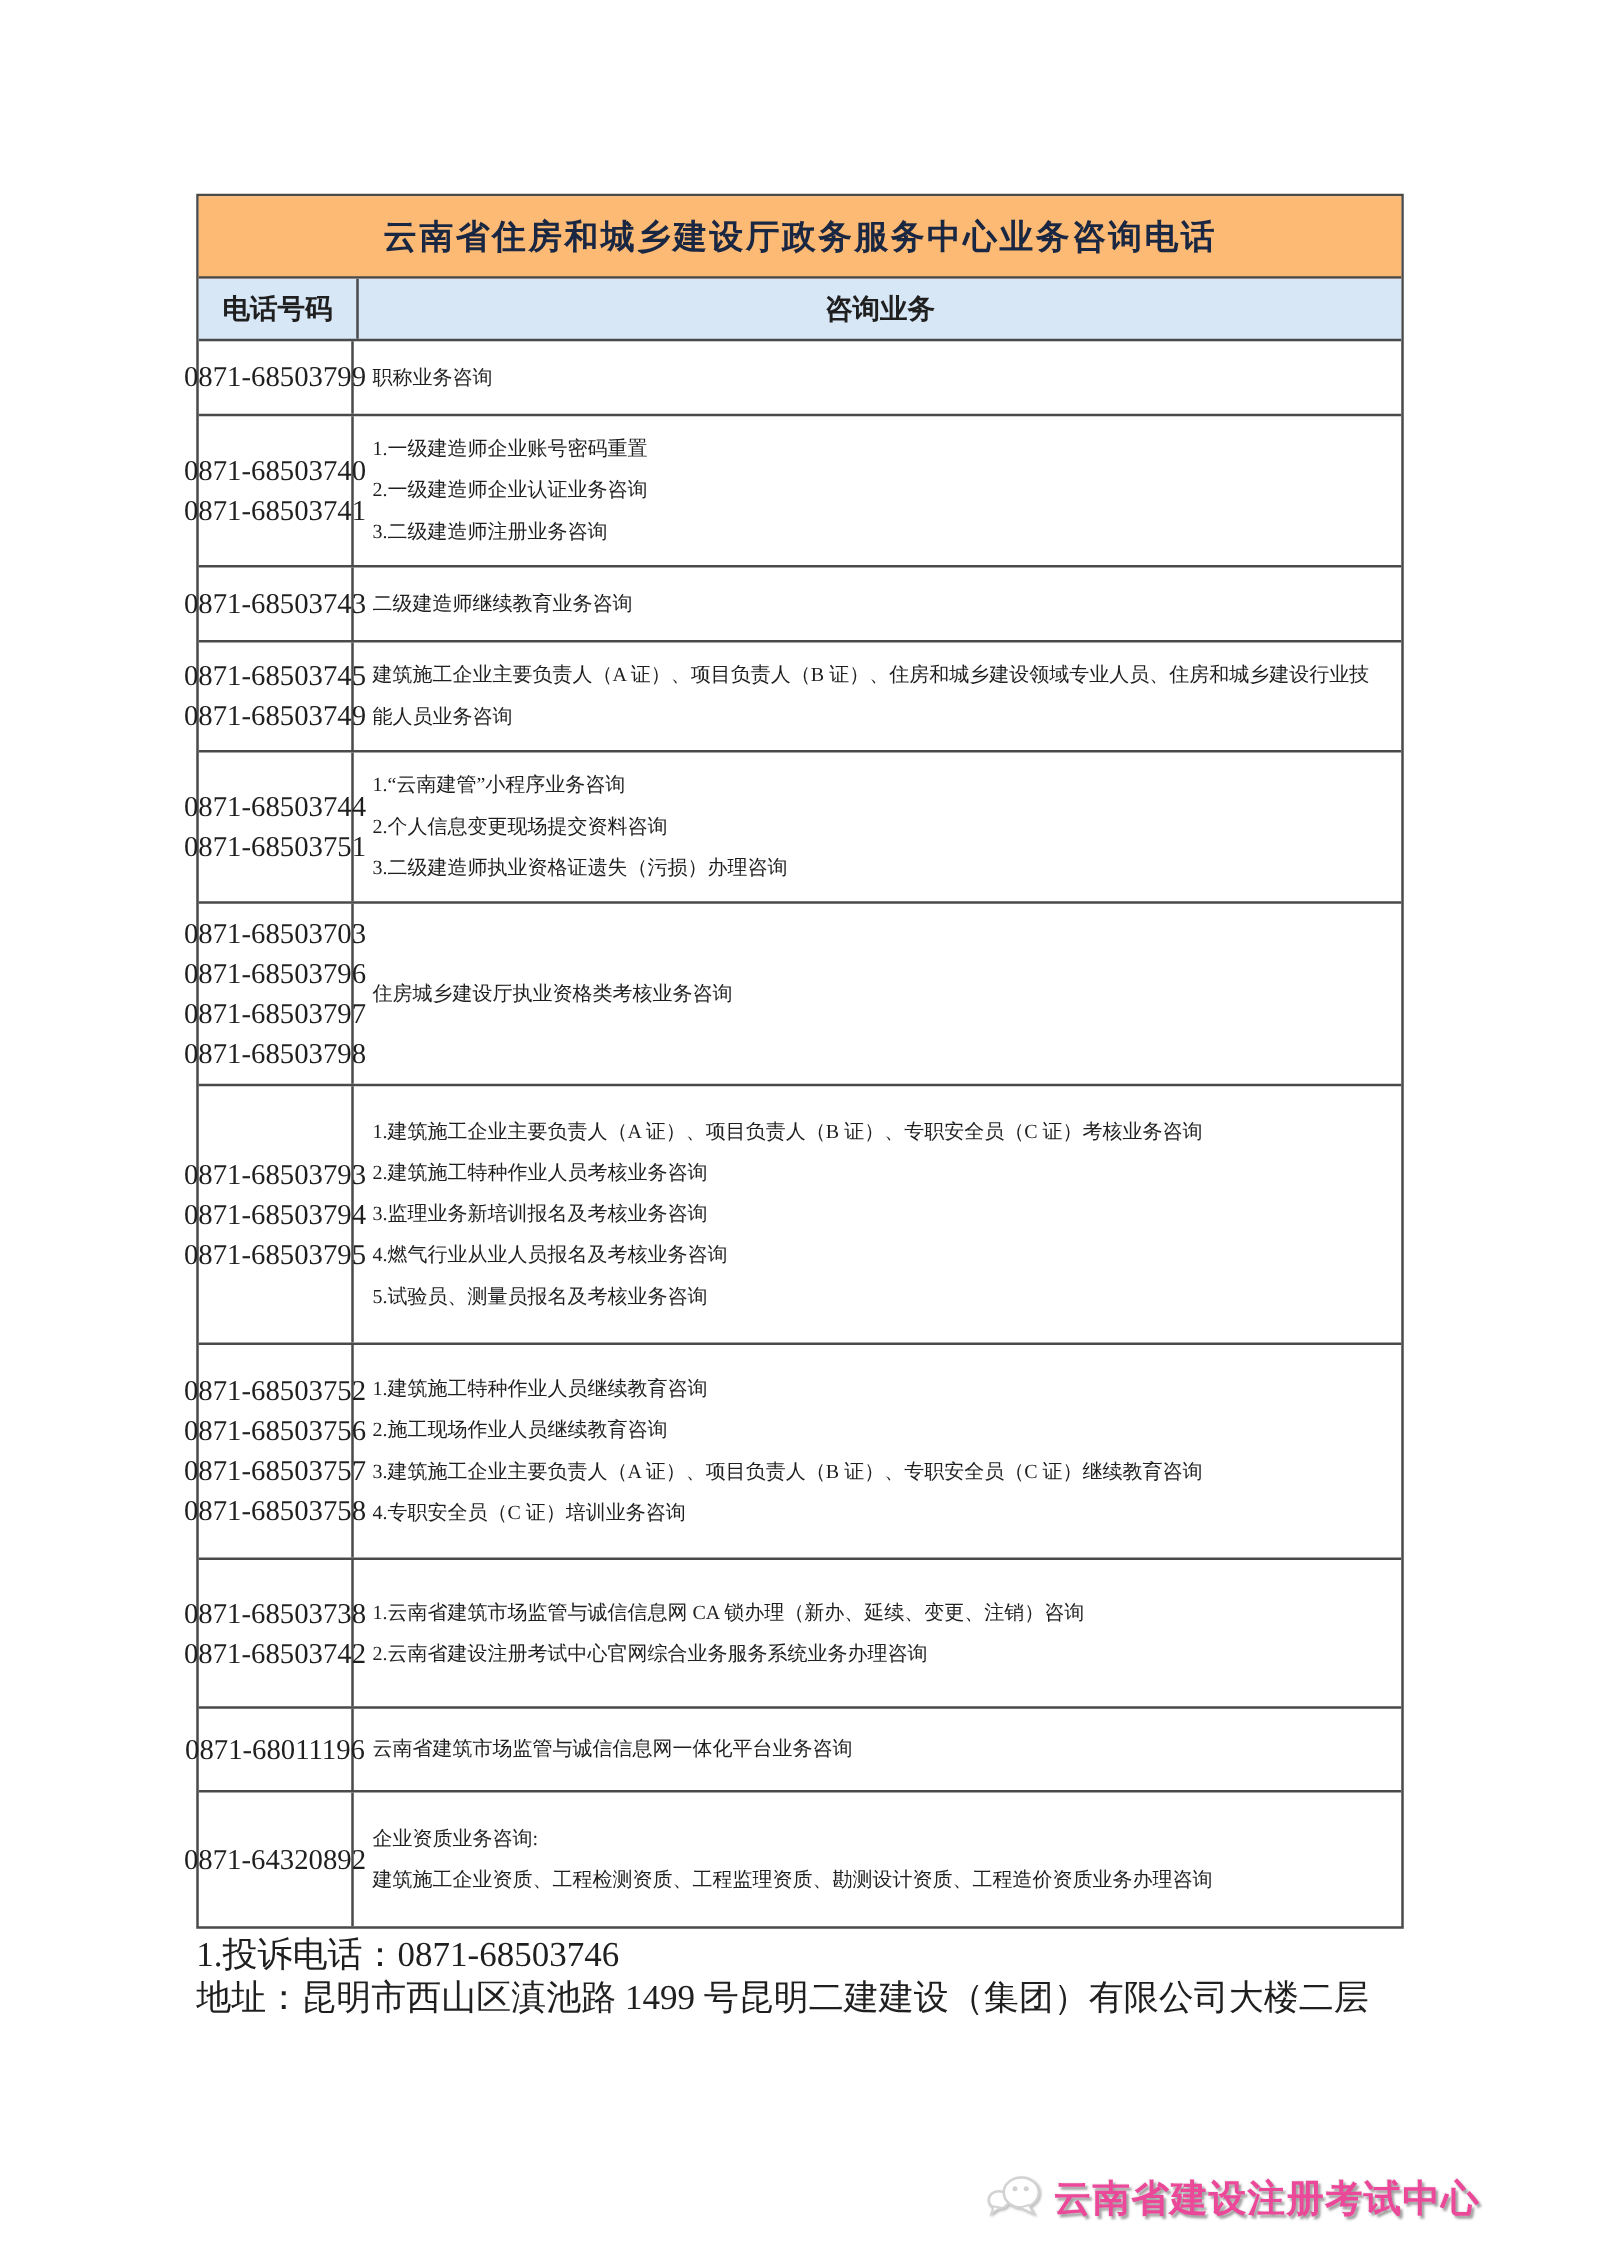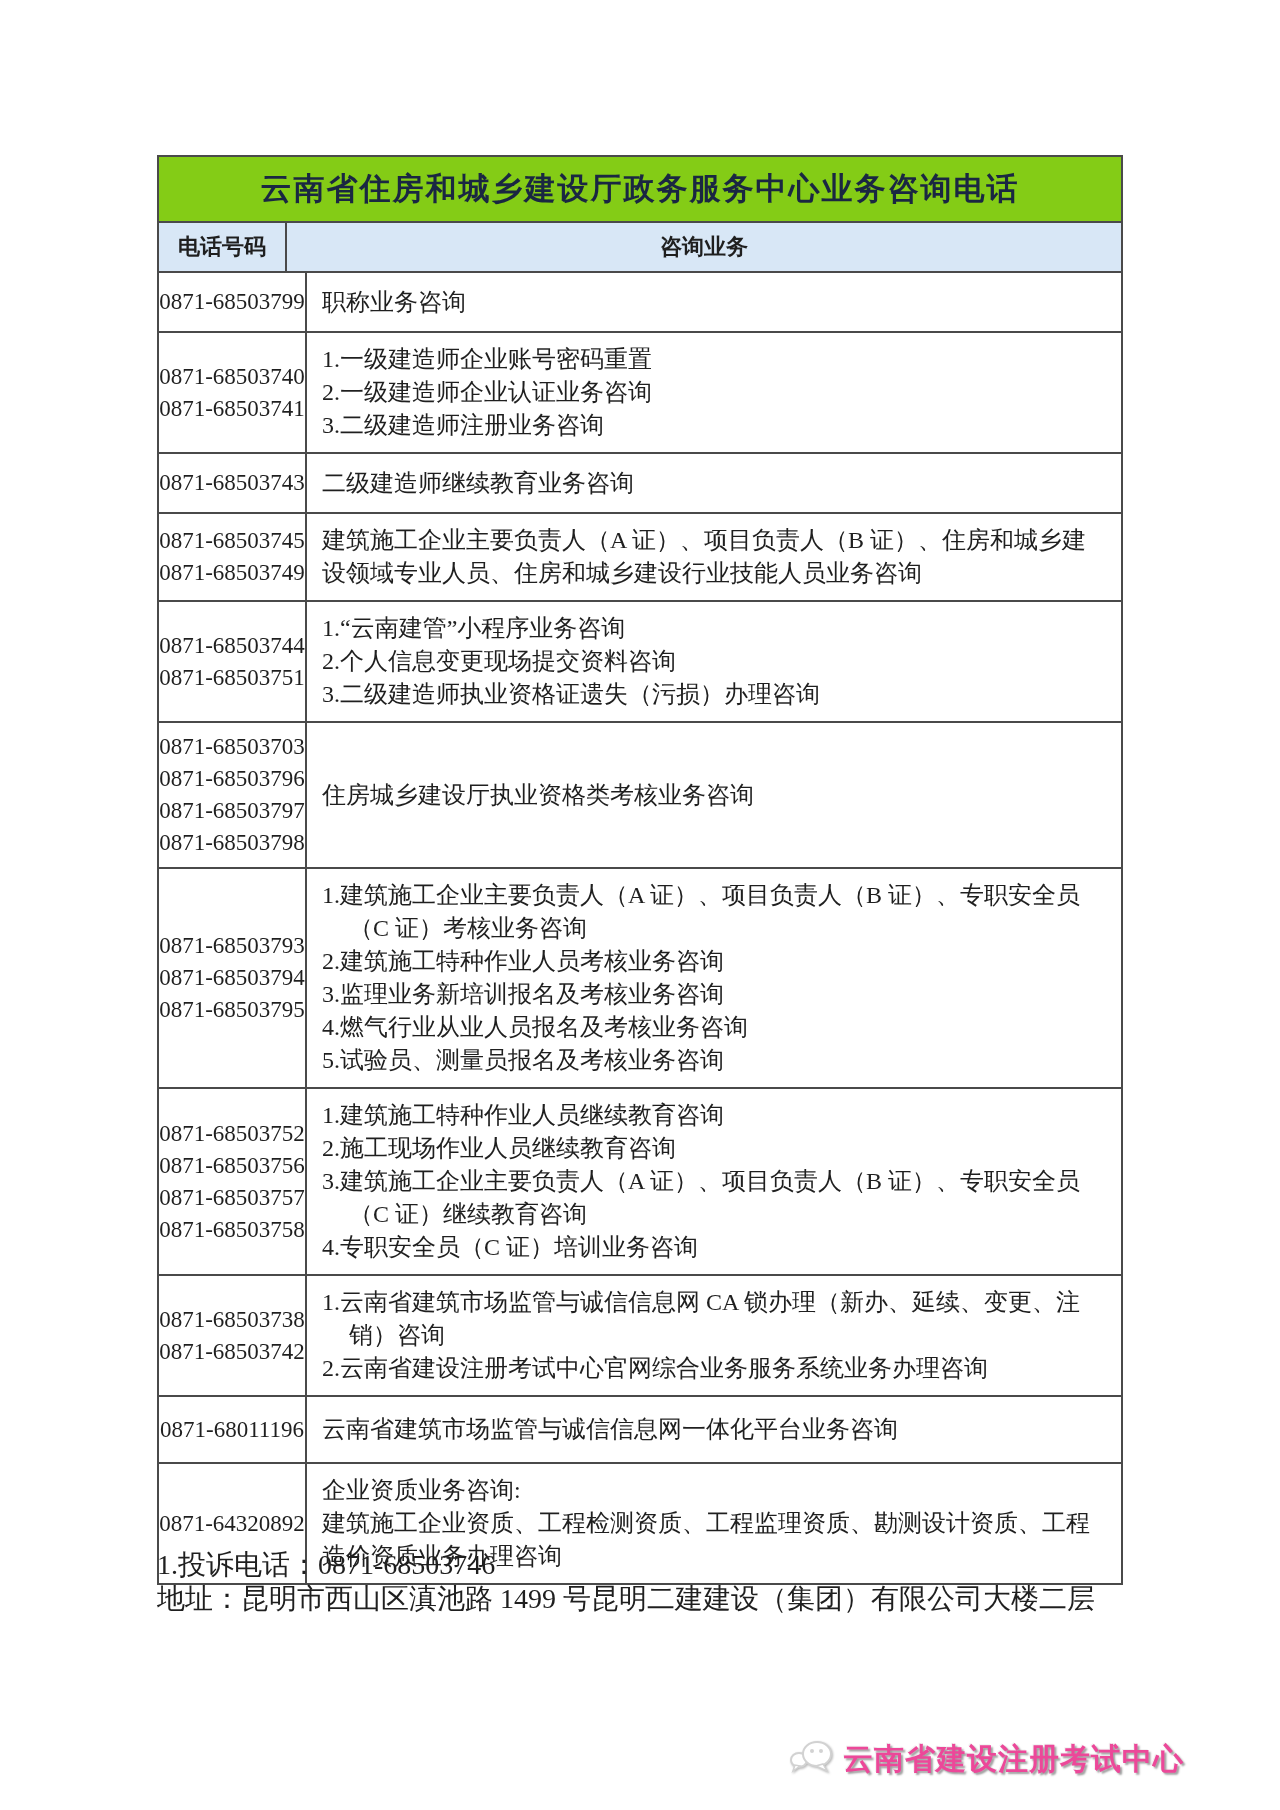--- a/index.html
+++ b/index.html
@@ -5,45 +5,45 @@
   html,body{margin:0;padding:0;}
   body{
     width:1280px;height:1810px;background:#ffffff;position:relative;
     font-family:"Liberation Sans",sans-serif;color:#1f1f1f;
   }
   .doc-table{
     position:absolute;left:157px;top:155px;width:966px;
     border:2px solid #4a4a4a;box-sizing:border-box;background:#ffffff;
   }
   .title-row{
-    background:#84cc16;height:66px;display:flex;align-items:center;justify-content:center;
-    font-family:"Liberation Serif",serif;font-weight:bold;font-size:31px;color:#1a2742;
+    background:#fdba74;height:66px;display:flex;align-items:center;justify-content:center;
+    font-family:"Liberation Serif",serif;font-weight:bold;font-size:27px;color:#1a2742;
     letter-spacing:2px;border-bottom:2px solid #4a4a4a;box-sizing:border-box;
   }
   .header-row{
     display:flex;background:#d8e7f6;height:50px;border-bottom:2px solid #4a4a4a;
     font-weight:bold;font-size:22px;box-sizing:border-box;
   }
   .hcell{display:flex;align-items:center;justify-content:center;font-family:"Liberation Serif",serif;}
   .hcell.phone{width:128px;border-right:2px solid #4a4a4a;box-sizing:border-box;}
   .hcell.svc{flex:1;}
   .t-row{display:flex;border-bottom:2px solid #4a4a4a;box-sizing:border-box;}
   .t-row:last-child{border-bottom:none;}
   .phone-cell{
-    width:148px;border-right:2px solid #4a4a4a;box-sizing:border-box;
+    width:124px;border-right:2px solid #4a4a4a;box-sizing:border-box;
     display:flex;flex-direction:column;justify-content:center;align-items:center;padding:8px 2px;
   }
   .phone-line{
     font-family:"Liberation Serif",serif;font-size:23px;line-height:32px;white-space:nowrap;
   }
   .svc-cell{
     flex:1;display:flex;flex-direction:column;justify-content:center;
     padding:10px 18px 10px 15px;box-sizing:border-box;
   }
-  .svc-line{font-family:"Liberation Serif",serif;font-size:24px;line-height:33px;}
+  .svc-line{font-family:"Liberation Serif",serif;font-size:16px;line-height:33px;}
   .svc-line.hang{padding-left:27px;text-indent:-27px;}
   .footer{position:absolute;left:157px;top:1548px;width:990px;}
   .footer-line{font-family:"Liberation Serif",serif;font-size:28px;line-height:34px;}
   .watermark{position:absolute;top:1736px;right:96px;display:flex;align-items:center;gap:6px;}
   .watermark-label{
     font-size:30px;font-weight:bold;letter-spacing:1px;color:#ec4899;
     text-shadow:2px 2px 2px #9f9f9f,-1px -1px 0 #f2f2f2;
     font-family:"Liberation Sans",sans-serif;
   }
   .wm-icon{filter:drop-shadow(1px 1px 1px #b5b5b5);}

